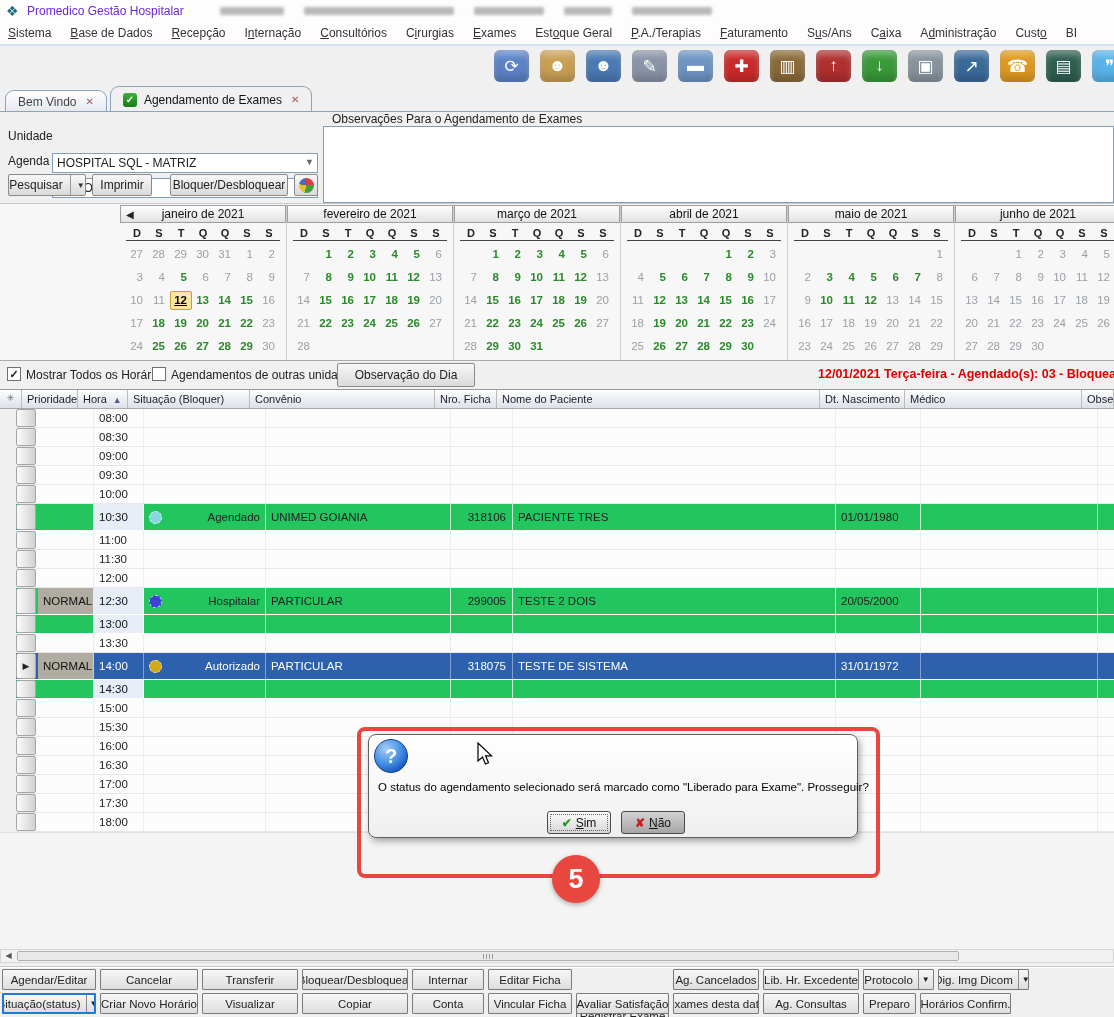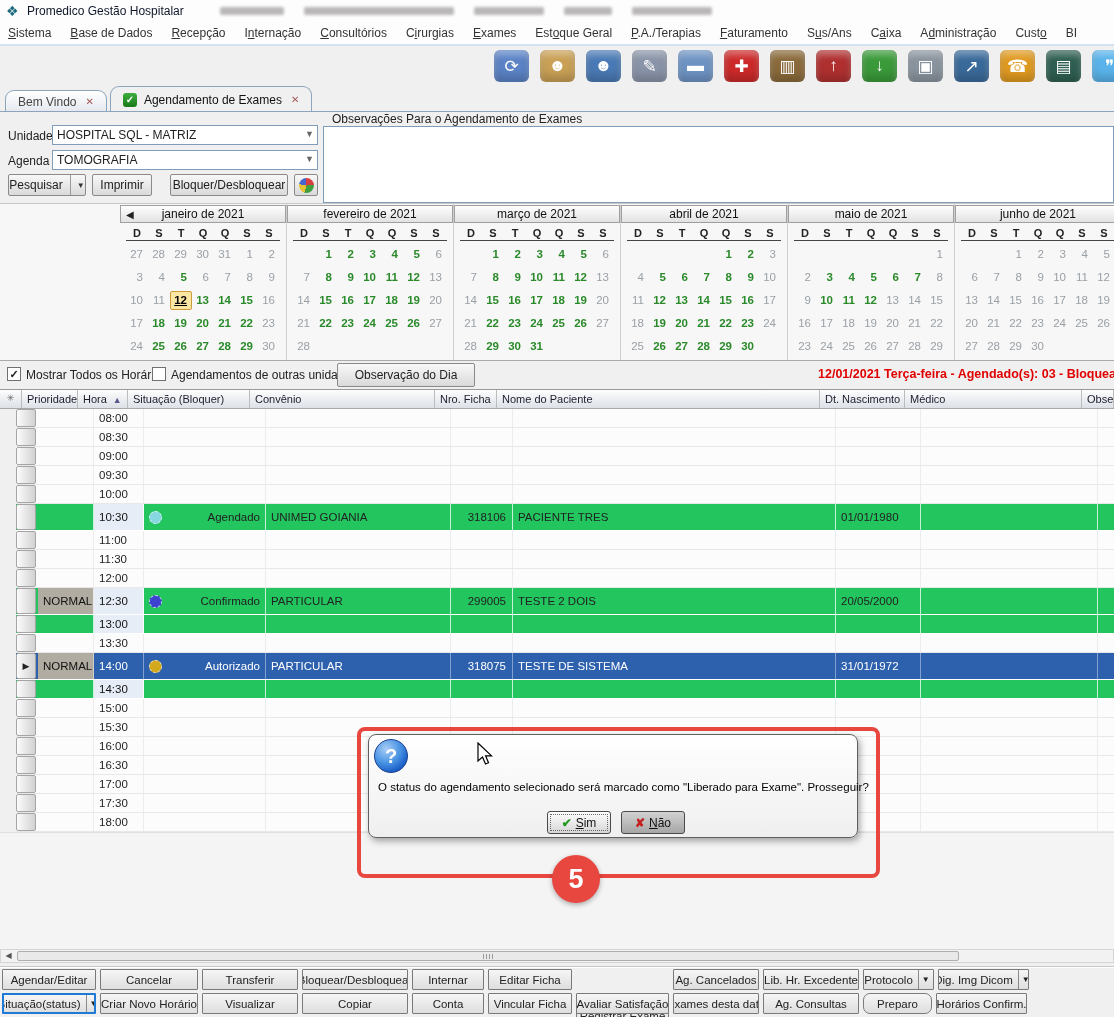--- a/index.html
+++ b/index.html
@@ -3,21 +3,21 @@
 <meta charset="utf-8">
 <style>
   html,body{margin:0;padding:0;background:#d8d8d8;}
   *{box-sizing:border-box;}
   .win{position:relative;width:1114px;height:1017px;background:#f0f0f0;overflow:hidden;
        font-family:"Liberation Sans", sans-serif;font-size:12px;color:#222;}
   
   .titlebar{position:absolute;left:0;top:0;width:100%;height:22px;background:#fdfdfd;
             display:flex;align-items:center;gap:6px;padding-left:6px;}
   .appicon{width:15px;height:15px;color:#1c6b7d;font-size:14px;line-height:15px;}
-  .apptitle{color:#0f172a;font-size:12px;}
+  .apptitle{color:#6d28d9;font-size:12px;}
   .redacted{height:8px;background:#b9b7b7;border-radius:2px;filter:blur(1.5px);display:inline-block;}
   
   .menubar{position:absolute;left:0;top:22px;width:100%;height:22px;background:#fdfdfd;
            display:flex;align-items:center;gap:19px;padding-left:8px;font-size:12px;color:#333;}
   .mitem{white-space:nowrap;cursor:default;}
   .mitem u{text-decoration:underline;}
   
   .toolbar{position:absolute;left:0;top:44px;width:100%;height:41px;background:#f0f0f0;
            border-top:2px solid #d3e2f2;}
   .ticons{position:absolute;left:494px;top:4px;display:flex;gap:11px;white-space:nowrap;}
@@ -29,21 +29,21 @@
   .tab{height:22px;border:1px solid #8da4bd;border-bottom:none;border-radius:9px 9px 0 0;
        padding:0 12px;display:flex;align-items:center;gap:7px;background:linear-gradient(#ffffff,#e4e8ee);color:#444;}
   .tab.active{height:26px;background:#f0f0f0;color:#111;}
   .tclose{color:#a25a5a;font-size:10px;margin-left:2px;}
   .tabicon{width:14px;height:14px;background:linear-gradient(#3fae3f,#187a18);border-radius:3px;color:#fff;
            font-size:10px;line-height:14px;text-align:center;font-weight:bold;}
   .contentline{position:absolute;left:0;top:111px;width:100%;height:1px;background:#8da4bd;}
   
   .flabel{position:absolute;font-size:12px;color:#222;}
   .combo{position:absolute;height:20px;background:#fff;border:1px solid #7f9db9;font-size:12px;
-         padding:2px 18px 0 4px;white-space:nowrap;overflow:hidden;}
+         padding:2px 18px 0 4px;white-space:nowrap;overflow:hidden;margin-top:28px;}
   .combo .arr{position:absolute;right:3px;top:3px;color:#666;font-size:9px;}
   .btn3d{position:absolute;height:22px;background:linear-gradient(#f8f8f8,#dadada);border:1px solid #8a8a8a;
          border-radius:2px;font-size:12px;color:#222;display:flex;align-items:center;justify-content:center;}
   .split{border-left:1px solid #9a9a9a;margin-left:7px;padding-left:6px;font-size:8px;color:#333;height:100%;
          display:flex;align-items:center;}
   .pie{width:15px;height:15px;border-radius:50%;
        background:conic-gradient(#d84040 0 25%,#3f9f3f 25% 55%,#e5c233 55% 78%,#4565cf 78% 100%);}
   .obsarea{position:absolute;left:323px;top:126px;width:791px;height:77px;background:#fff;border:1px solid #7f9db9;}
   
   .calstrip{position:absolute;left:0;top:203px;width:1114px;height:158px;background:#f7f7f7;
@@ -736,21 +736,21 @@
         <div class="cell"></div>
       </div>
       <div class="grow rlb" style="height: 27px;">
         <div class="cell selcell">
           <div class="selbtn"></div>
         </div>
         <div class="cell pricell">NORMAL</div>
         <div class="cell horalb">12:30</div>
         <div class="cell">
           <span class="dot" style="background: rgb(59, 67, 207); border: 1px dashed rgba(255, 255, 255, 0.75);"></span>
-          <span class="stattx">Confirmado</span>
+          <span class="stattx">Hospitalar</span>
         </div>
         <div class="cell">PARTICULAR</div>
         <div class="cell fichacell">299005</div>
         <div class="cell">TESTE 2 DOIS</div>
         <div class="cell">20/05/2000</div>
         <div class="cell"></div>
         <div class="cell"></div>
       </div>
       <div class="grow rlb" style="height: 19px;">
         <div class="cell selcell">
@@ -984,21 +984,21 @@
       </div>
       <div class="fbtn" style="width: 93px;">
         <span>Avaliar Satisfação</span>
       </div>
       <div class="fbtn" style="width: 86px;">
         <span>Exames desta data</span>
       </div>
       <div class="fbtn" style="width: 96px;">
         <span>Ag. Consultas</span>
       </div>
-      <div class="fbtn" style="width: 69px; border-radius: 7px;">
+      <div class="fbtn" style="width: 53px;">
         <span>Preparo</span>
       </div>
       <div class="fbtn" style="width: 91px;">
         <span>Horários Confirm.</span>
       </div>
     </div>
 
   <div class="annot"></div>
   <div class="dialog">
     <div class="qicon">?</div>

